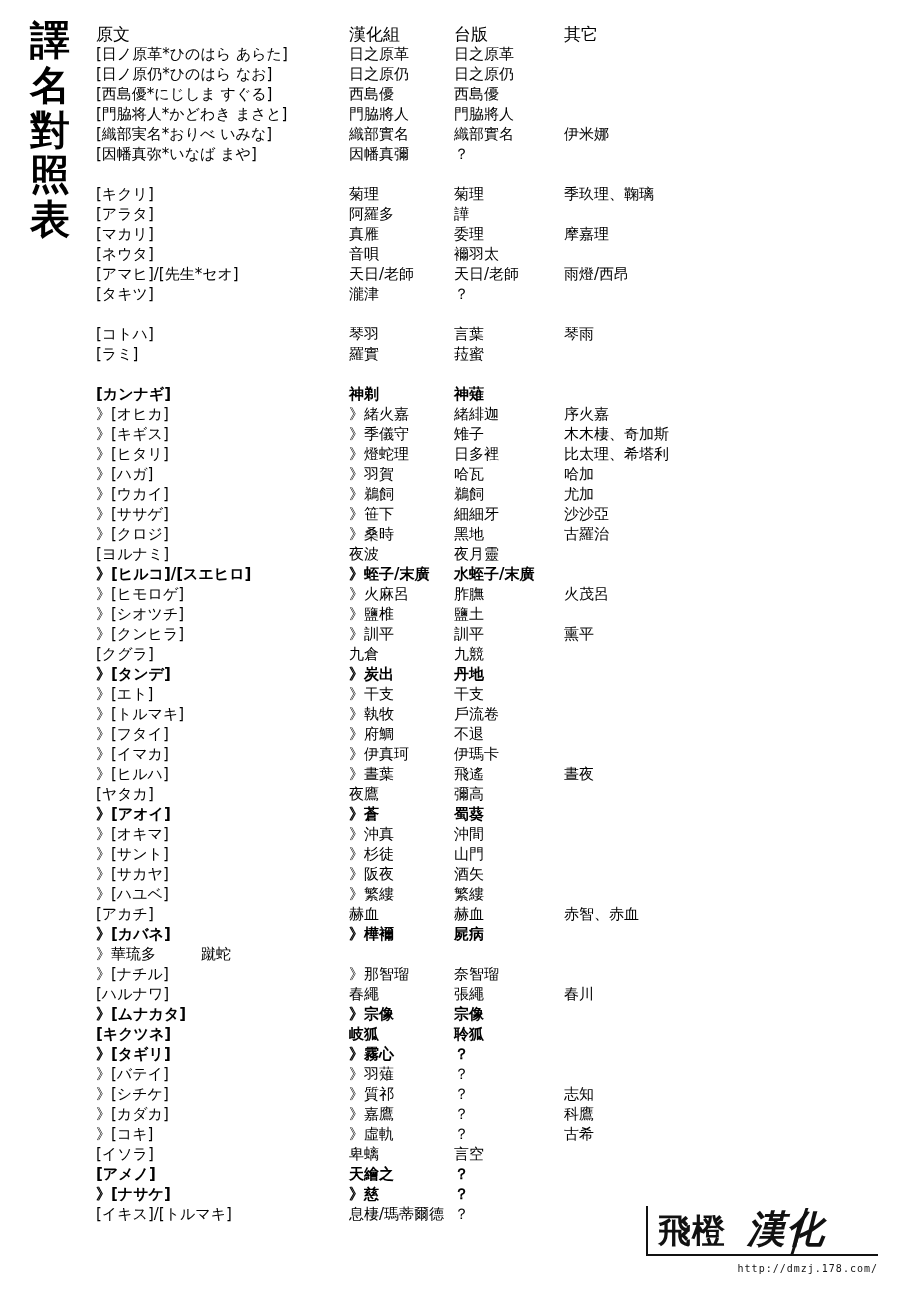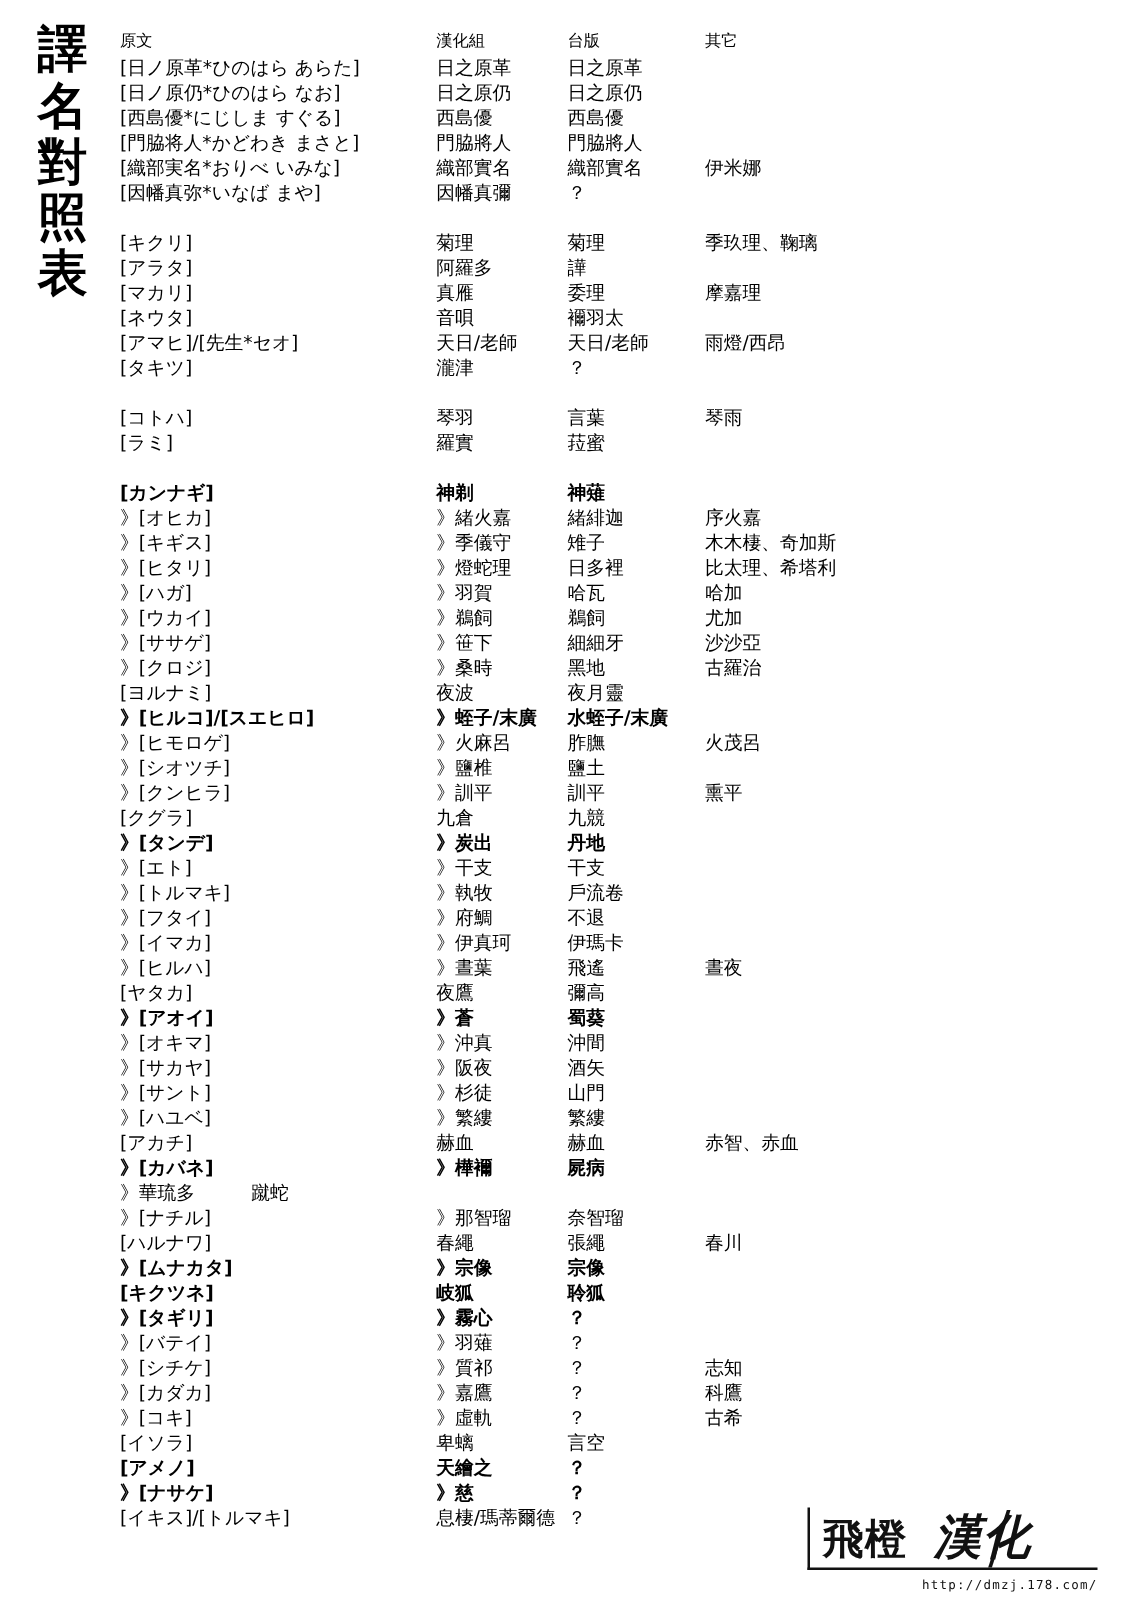--- a/index.html
+++ b/index.html
@@ -52,21 +52,21 @@
     font-size: 15px;
     font-family: "DejaVu Sans", "Liberation Sans", sans-serif;
   }
   .c0 { width: 253px; flex: 0 0 253px; }
   .c1 { width: 105px; flex: 0 0 105px; }
   .c2 { width: 110px; flex: 0 0 110px; }
   .c3 { width: 300px; flex: 0 0 300px; }
 
   .hdr {
     font-weight: normal;
-    font-size: 13px;
+    font-size: 17px;
   }
   .bold { font-weight: bold; }
 
   
   .logo {
     position: absolute;
     right: 22px;
     bottom: 18px;
     width: 232px;
     height: 66px;
@@ -369,29 +369,29 @@
           <div class="c2">蜀葵</div>
           <div class="c3"></div>
         </div>
         <div class="row">
           <div class="c0">》[オキマ]</div>
           <div class="c1">》沖真</div>
           <div class="c2">沖間</div>
           <div class="c3"></div>
         </div>
         <div class="row">
+          <div class="c0">》[サント]</div>
+          <div class="c1">》杉徒</div>
+          <div class="c2">山門</div>
+          <div class="c3"></div>
+        </div>
+        <div class="row">
           <div class="c0">》[サカヤ]</div>
           <div class="c1">》阪夜</div>
           <div class="c2">酒矢</div>
-          <div class="c3"></div>
-        </div>
-        <div class="row">
-          <div class="c0">》[サント]</div>
-          <div class="c1">》杉徒</div>
-          <div class="c2">山門</div>
           <div class="c3"></div>
         </div>
         <div class="row">
           <div class="c0">》[ハユベ]</div>
           <div class="c1">》繁縷</div>
           <div class="c2">繁縷</div>
           <div class="c3"></div>
         </div>
         <div class="row">
           <div class="c0">[アカチ]</div>

